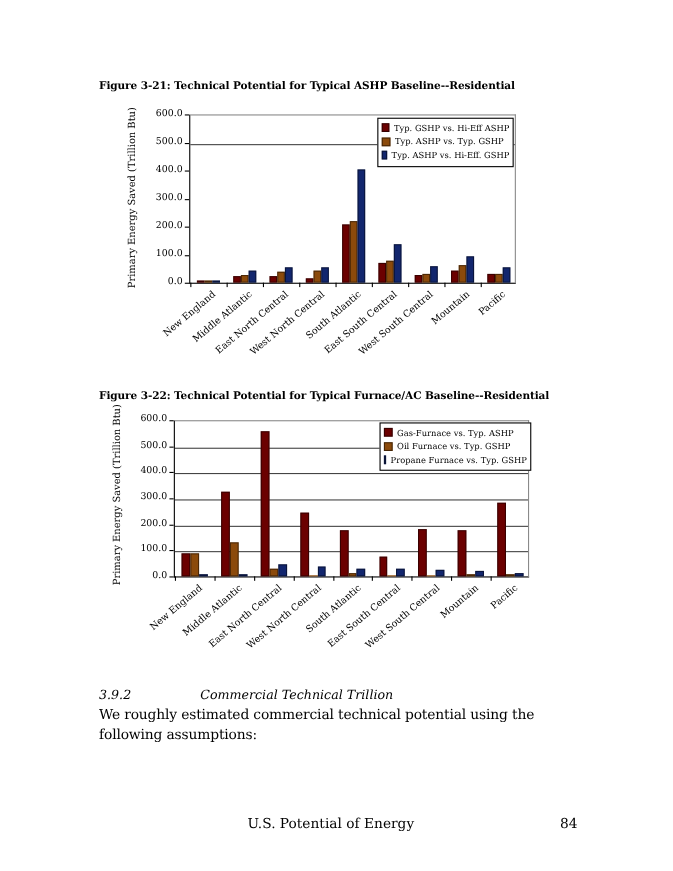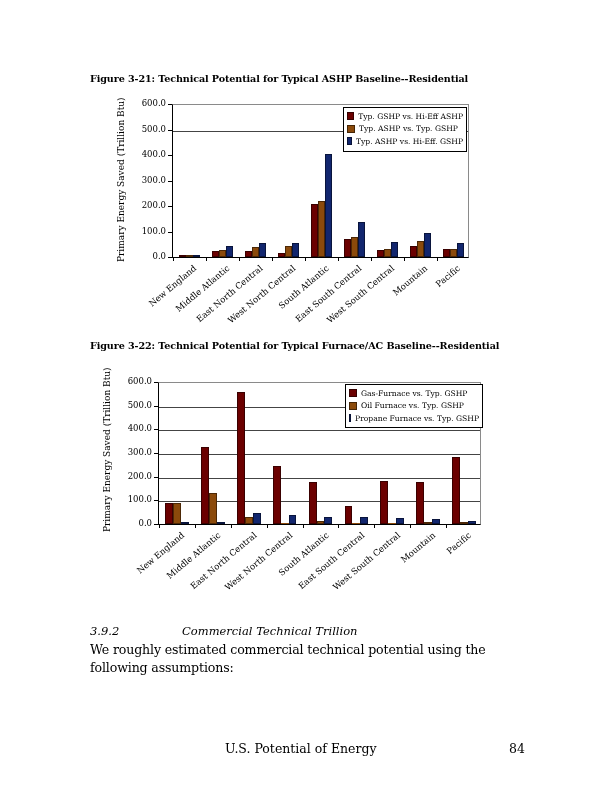--- a/index.html
+++ b/index.html
@@ -112,21 +112,21 @@
         <span class="swatch" style="background: rgb(139, 74, 11);"></span>
         <span>Typ. ASHP vs. Typ. GSHP</span>
       </div>
       <div class="legend-row">
         <span class="swatch" style="background: rgb(18, 38, 110);"></span>
         <span>Typ. ASHP vs. Hi-Eff. GSHP</span>
       </div>
     </div>
   </div>
 
-<div class="fig-caption" style="top:340px;">Figure 3-22: Technical Potential for Typical Furnace/AC Baseline--Residential</div>
+<div class="fig-caption" style="top:355px;">Figure 3-22: Technical Potential for Typical Furnace/AC Baseline--Residential</div>
 <div class="chart" id="chart1" style="left:0;top:0;">
     <div class="ylabel" style="left: 102px; top: 532px;">Primary Energy Saved (Trillion Btu)</div>
     <div class="tick-label" style="left: 118px; top: 376px;">600.0</div>
     <div class="ytick" style="left: 154px; top: 382px;"></div>
     <div class="tick-label" style="left: 118px; top: 399.667px;">500.0</div>
     <div class="ytick" style="left: 154px; top: 405.667px;"></div>
     <div class="tick-label" style="left: 118px; top: 423.333px;">400.0</div>
     <div class="ytick" style="left: 154px; top: 429.333px;"></div>
     <div class="tick-label" style="left: 118px; top: 447px;">300.0</div>
     <div class="ytick" style="left: 154px; top: 453px;"></div>
@@ -184,21 +184,21 @@
     <div class="xlabel" style="left: 169.029px; top: 530px;">East North Central</div>
     <div class="xlabel" style="left: 202.918px; top: 530px;">West North Central</div>
     <div class="xlabel" style="left: 261.807px; top: 530px;">South Atlantic</div>
     <div class="xlabel" style="left: 276.696px; top: 530px;">East South Central</div>
     <div class="xlabel" style="left: 310.584px; top: 530px;">West South Central</div>
     <div class="xlabel" style="left: 389.473px; top: 530px;">Mountain</div>
     <div class="xlabel" style="left: 438.362px; top: 530px;">Pacific</div>
     <div class="legend" style="left: 345px; top: 384px; width: 138px; height: 44px;">
       <div class="legend-row">
         <span class="swatch" style="background: rgb(107, 0, 0);"></span>
-        <span>Gas-Furnace vs. Typ. GSHP</span>
+        <span>Gas-Furnace vs. Typ. ASHP</span>
       </div>
       <div class="legend-row">
         <span class="swatch" style="background: rgb(139, 74, 11);"></span>
         <span>Oil Furnace vs. Typ. GSHP</span>
       </div>
       <div class="legend-row">
         <span class="swatch" style="background: rgb(18, 38, 110);"></span>
         <span>Propane Furnace vs. Typ. GSHP</span>
       </div>
     </div>

